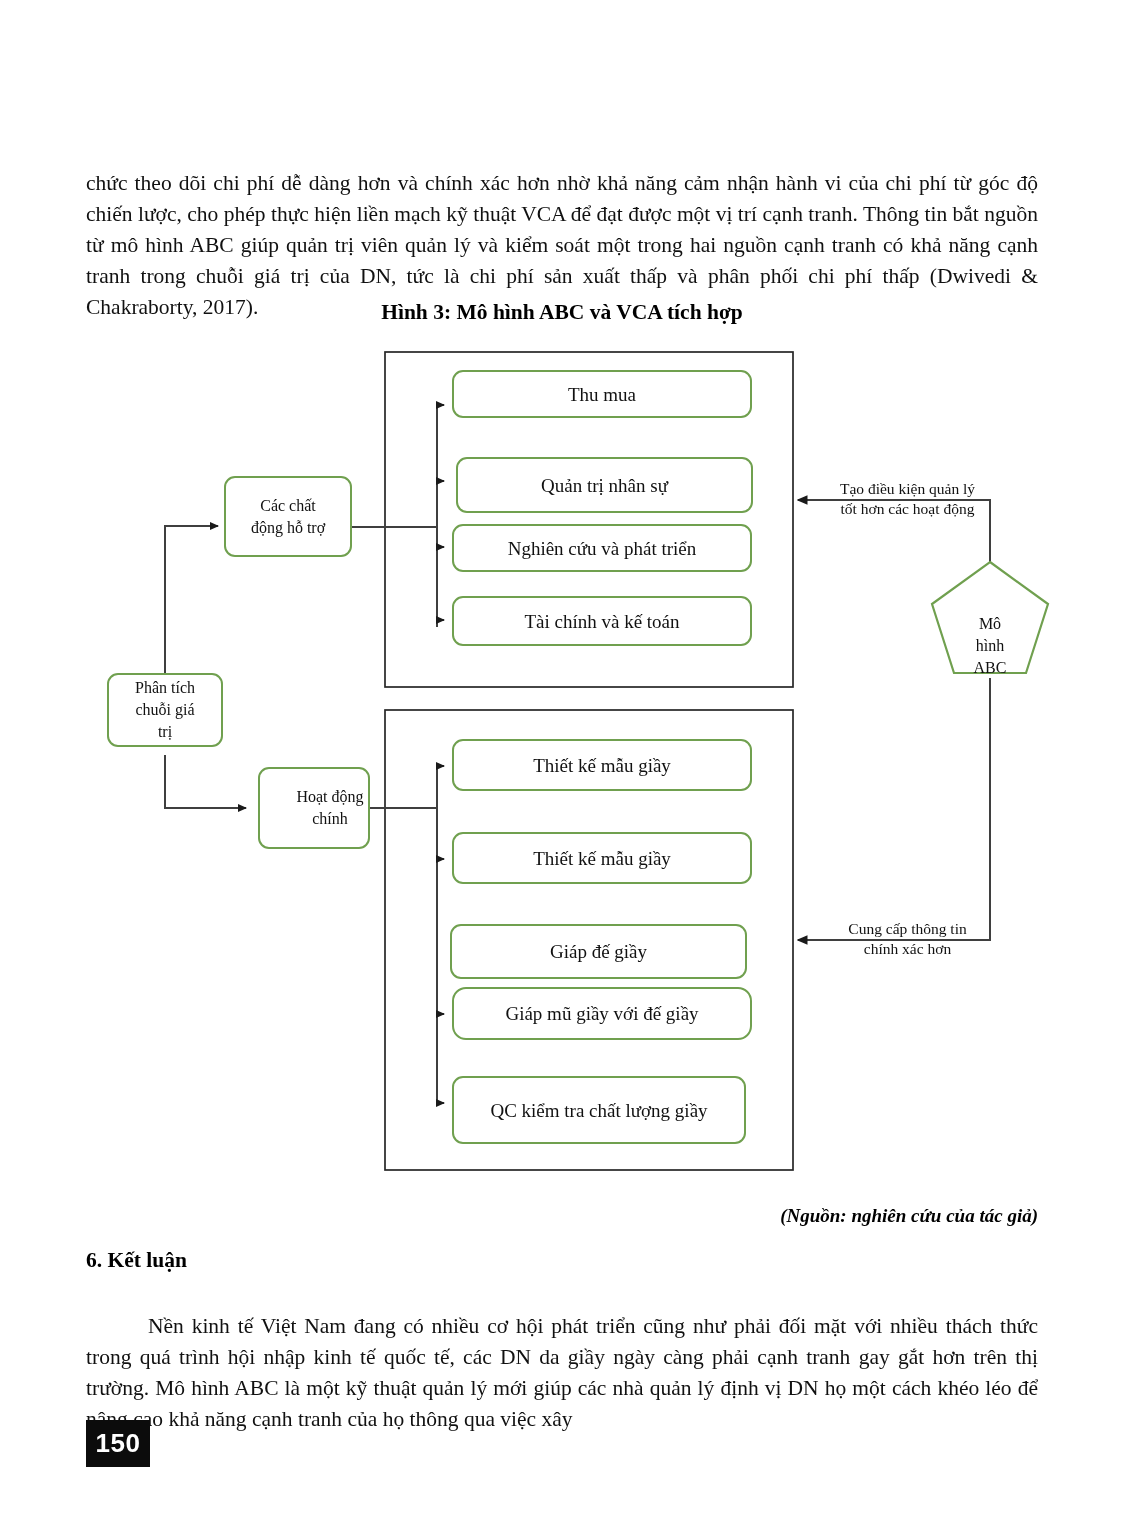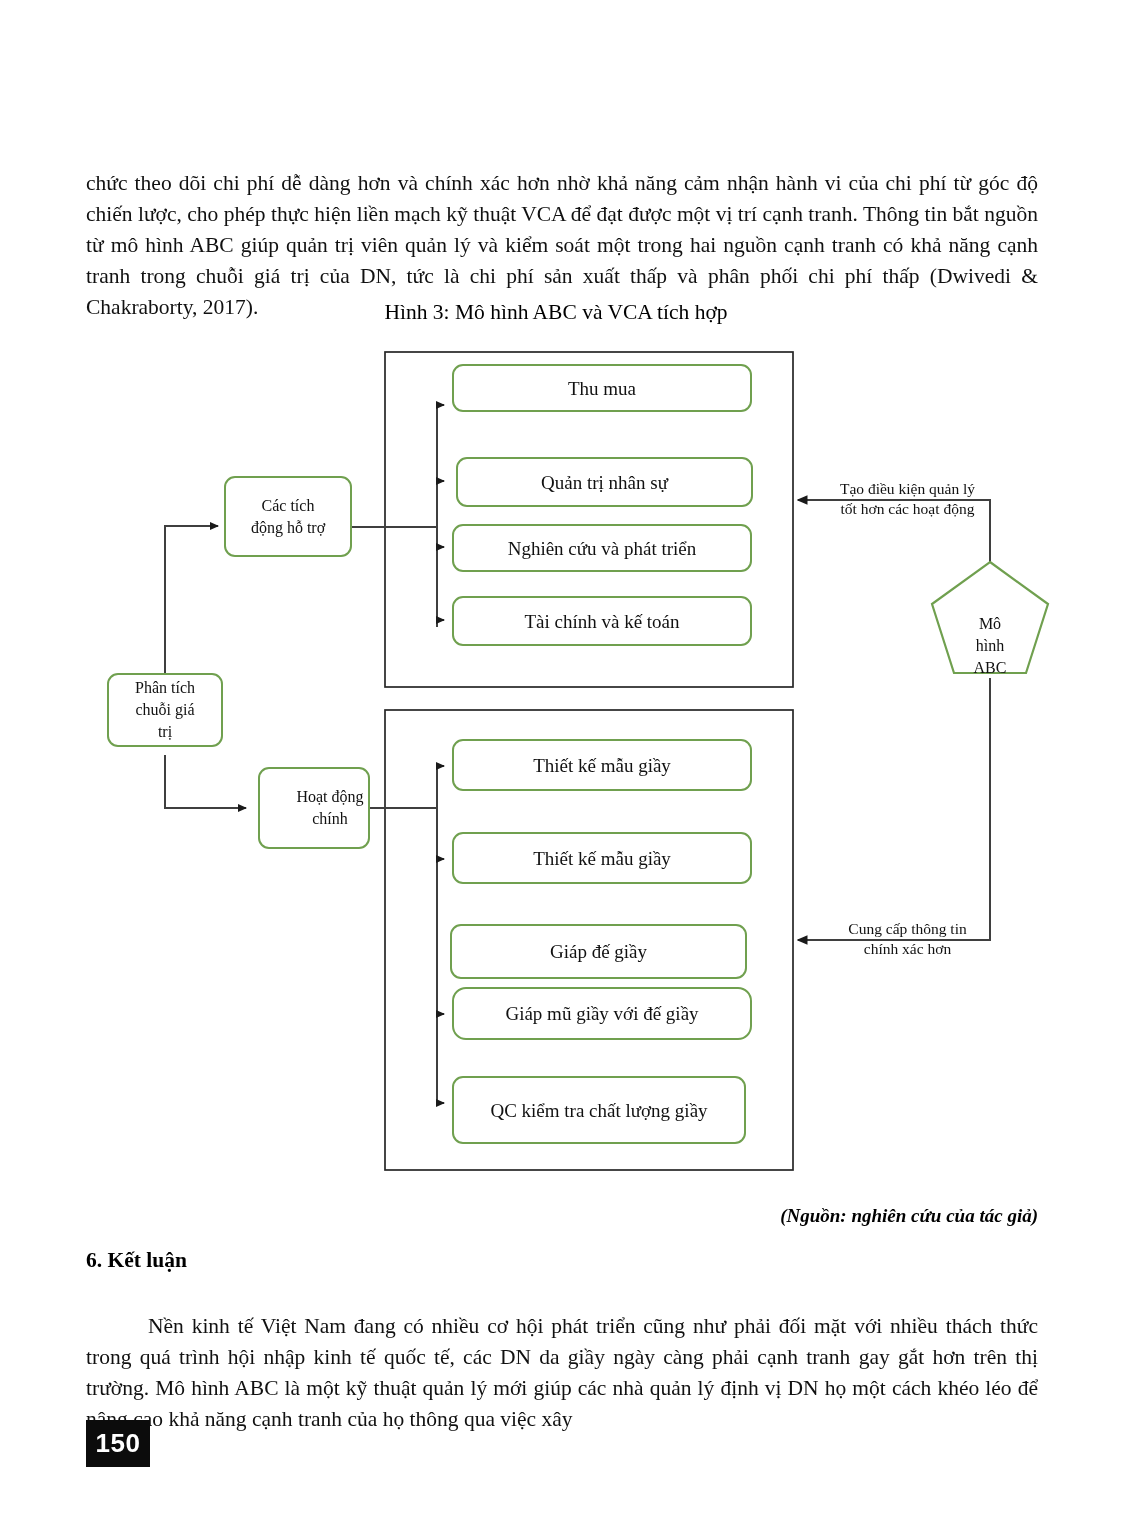--- a/index.html
+++ b/index.html
@@ -39,26 +39,26 @@
   }
   #conclusion-paragraph {
     left: 86px;
     top: 1289px;
     width: 952px;
   }
   .para .indent { display: inline-block; width: 62px; }
 
   #figure-caption {
     position: absolute;
-    left: 80px;
+    left: 86px;
     top: 300px;
     width: 952px;
     text-align: center;
     font-size: 21.5px;
-    font-weight: normal;
+    font-weight: bold;
   }
 
   #source-note {
     position: absolute;
     left: 86px;
     top: 1205px;
     width: 952px;
     text-align: right;
     font-size: 19px;
     font-style: italic;
@@ -194,34 +194,34 @@
     <div class="node small" style="left:107px; top:343px; width:116px; height:74px;">
       <div>
         <span>Phân tích</span><br>
         <span>chuỗi giá</span><br>
         <span>trị</span>
       </div>
     </div>
 
     <div class="node small" style="left:224px; top:146px; width:128px; height:81px;">
       <div>
-        <span>Các tích</span><br>
+        <span>Các chất</span><br>
         <span>động hỗ trợ</span>
       </div>
     </div>
 
     <div class="node small" style="left:258px; top:437px; width:112px; height:82px;padding-left:32px;">
       <div>
         <span>Hoạt động</span><br>
         <span>chính</span>
       </div>
     </div>
 
-    <div class="node" style="left:452px; top:34px; width:300px; height:48px;">Thu mua</div>
-    <div class="node" style="left:456px; top:127px; width:297px; height:50px;">Quản trị nhân sự</div>
+    <div class="node" style="left:452px; top:40px; width:300px; height:48px;">Thu mua</div>
+    <div class="node" style="left:456px; top:127px; width:297px; height:56px;">Quản trị nhân sự</div>
     <div class="node" style="left:452px; top:194px; width:300px; height:48px;">Nghiên cứu và phát triển</div>
     <div class="node" style="left:452px; top:266px; width:300px; height:50px;">Tài chính và kế toán</div>
 
     <div class="node" style="left:452px; top:409px; width:300px; height:52px;">Thiết kế mẫu giầy</div>
     <div class="node" style="left:452px; top:502px; width:300px; height:52px;">Thiết kế mẫu giầy</div>
     <div class="node" style="left:450px; top:576px; width:297px; height:55px;margin-top:18px;">Giáp đế giầy</div>
     <div class="node" style="left:452px; top:657px; width:300px; height:53px;border-radius:14px;">Giáp mũ giầy với đế giầy</div>
     <div class="node" style="left:452px; top:746px; width:294px; height:68px;">QC kiểm tra chất lượng giầy</div>
 
     <div class="pentagon-label" style="left:932px; top:258px; width:116px;margin-top:25px;">

